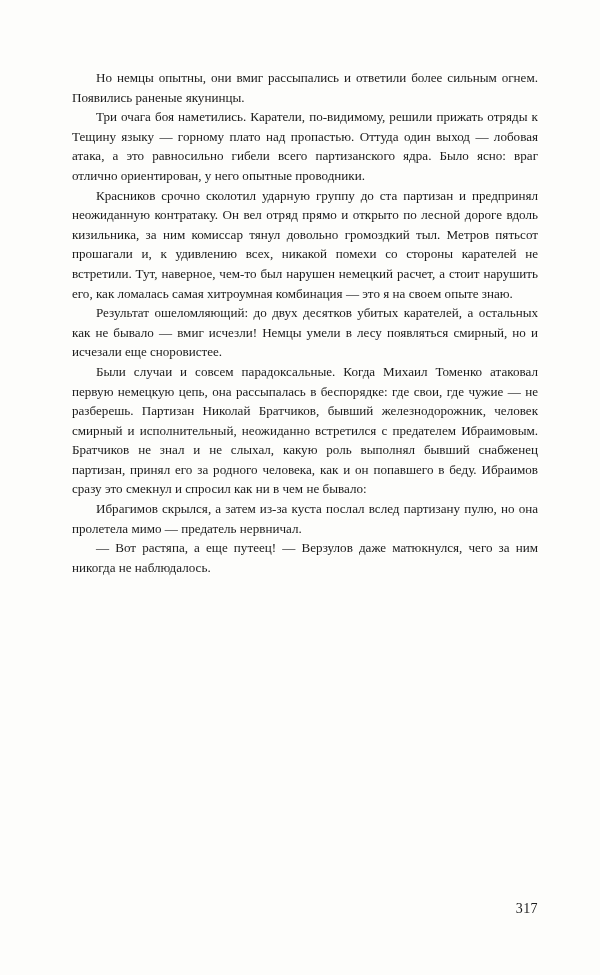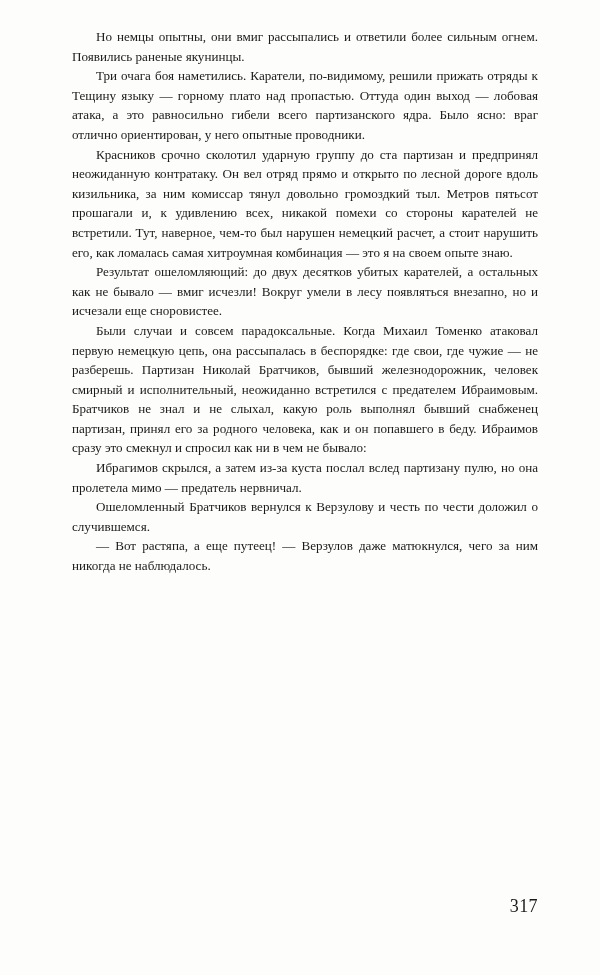--- a/index.html
+++ b/index.html
@@ -11,21 +11,21 @@
     height: 975px;
     background: #fdfdfb;
     font-family: "Liberation Serif", serif;
     color: #1a1a1a;
   }
   .page {
     position: relative;
     width: 600px;
     height: 975px;
     box-sizing: border-box;
-    padding: 27px 62px 50px 72px;
+    padding: 68px 62px 50px 72px;
     background: #fdfdfb;
   }
   .body-text {
     font-size: 13.1px;
     line-height: 19.6px;
     text-align: justify;
     text-justify: inter-word;
     -webkit-hyphens: manual;
     hyphens: manual;
   }
@@ -33,35 +33,34 @@
     margin: 0;
     text-indent: 24px;
   }
   .body-text p.dialogue {
     text-indent: 24px;
   }
   .page-number {
     position: absolute;
     right: 62px;
     bottom: 58px;
-    font-size: 18px;
+    font-size: 14px;
     letter-spacing: 0.4px;
   }
 </style>
 </head>
 <body>
 
 <div class="page">
 
   <div class="body-text">
     <p>Но немцы опытны, они вмиг рассыпались и ответили более сильным огнем. Появились раненые якунинцы.</p>
     <p>Три очага боя наметились. Каратели, по-видимому, решили прижать отряды к Тещину языку — горному плато над пропастью. Оттуда один выход — лобовая атака, а это равносильно гибели всего партизанского ядра. Было ясно: враг отлично ориентирован, у него опытные проводники.</p>
     <p>Красников срочно сколотил ударную группу до ста партизан и предпринял неожиданную контратаку. Он вел отряд прямо и открыто по лесной дороге вдоль кизильника, за ним комиссар тянул довольно громоздкий тыл. Метров пятьсот прошагали и, к удивлению всех, никакой помехи со стороны карателей не встретили. Тут, наверное, чем-то был нарушен немецкий расчет, а стоит нарушить его, как ломалась самая хитроумная комбинация — это я на своем опыте знаю.</p>
-    <p>Результат ошеломляющий: до двух десятков убитых карателей, а остальных как не бывало — вмиг исчезли! Вокруг умели в лесу появляться внезапно, но и исчезали еще сноровистее.</p>
+    <p>Результат ошеломляющий: до двух десятков убитых карателей, а остальных как не бывало — вмиг исчезли! Немцы умели в лесу появляться смирный, но и исчезали еще сноровистее.</p>
     <p>Были случаи и совсем парадоксальные. Когда Михаил Томенко атаковал первую немецкую цепь, она рассыпалась в беспорядке: где свои, где чужие — не разберешь. Партизан Николай Братчиков, бывший железнодорожник, человек смирный и исполнительный, неожиданно встретился с предателем Ибраимовым. Братчиков не знал и не слыхал, какую роль выполнял бывший снабженец партизан, принял его за родного человека, как и он попавшего в беду. Ибраимов сразу это смекнул и спросил как ни в чем не бывало:</p>
     <p>Ибрагимов скрылся, а затем из-за куста послал вслед партизану пулю, но она пролетела мимо — предатель нервничал.</p>
-    <p>Ошеломленный Братчиков вернулся к Верзулову и честь по чести доложил о случившемся.</p>
     <p class="dialogue">— Вот растяпа, а еще путеец! — Верзулов даже матюкнулся, чего за ним никогда не наблюдалось.</p>
   </div>
 
   <div class="page-number">317</div>
 
 </div>
 
 </body></html>

